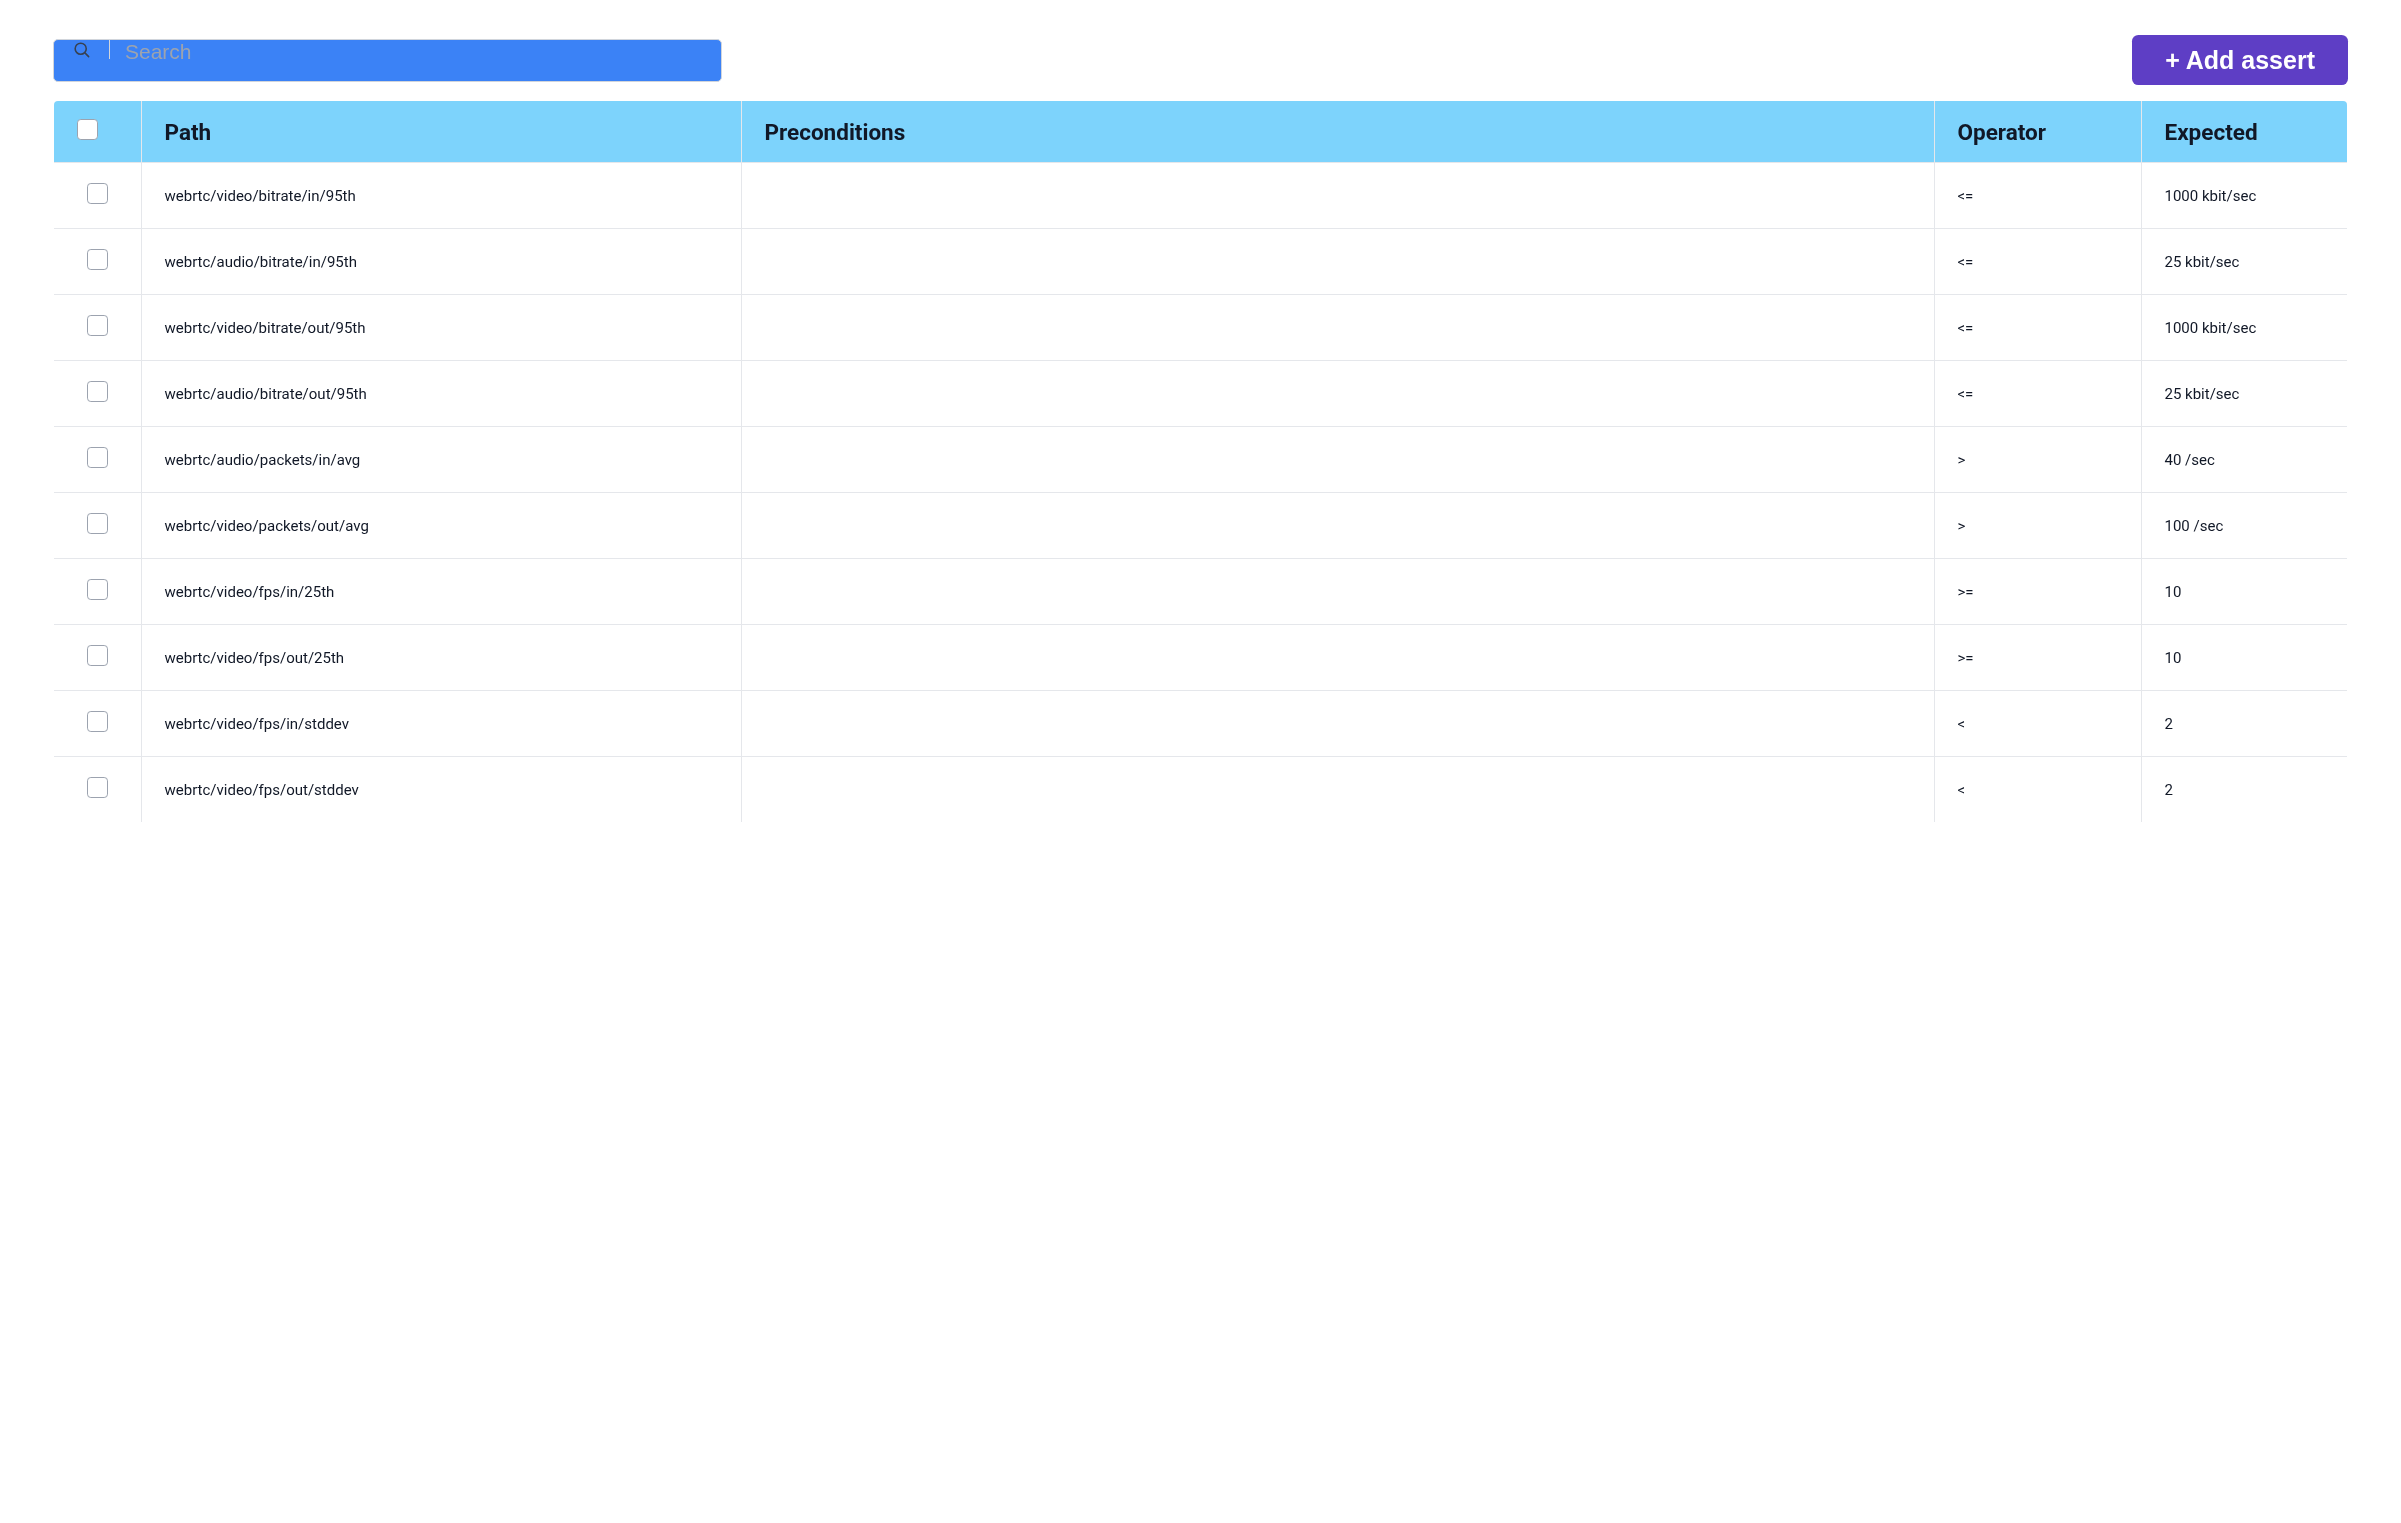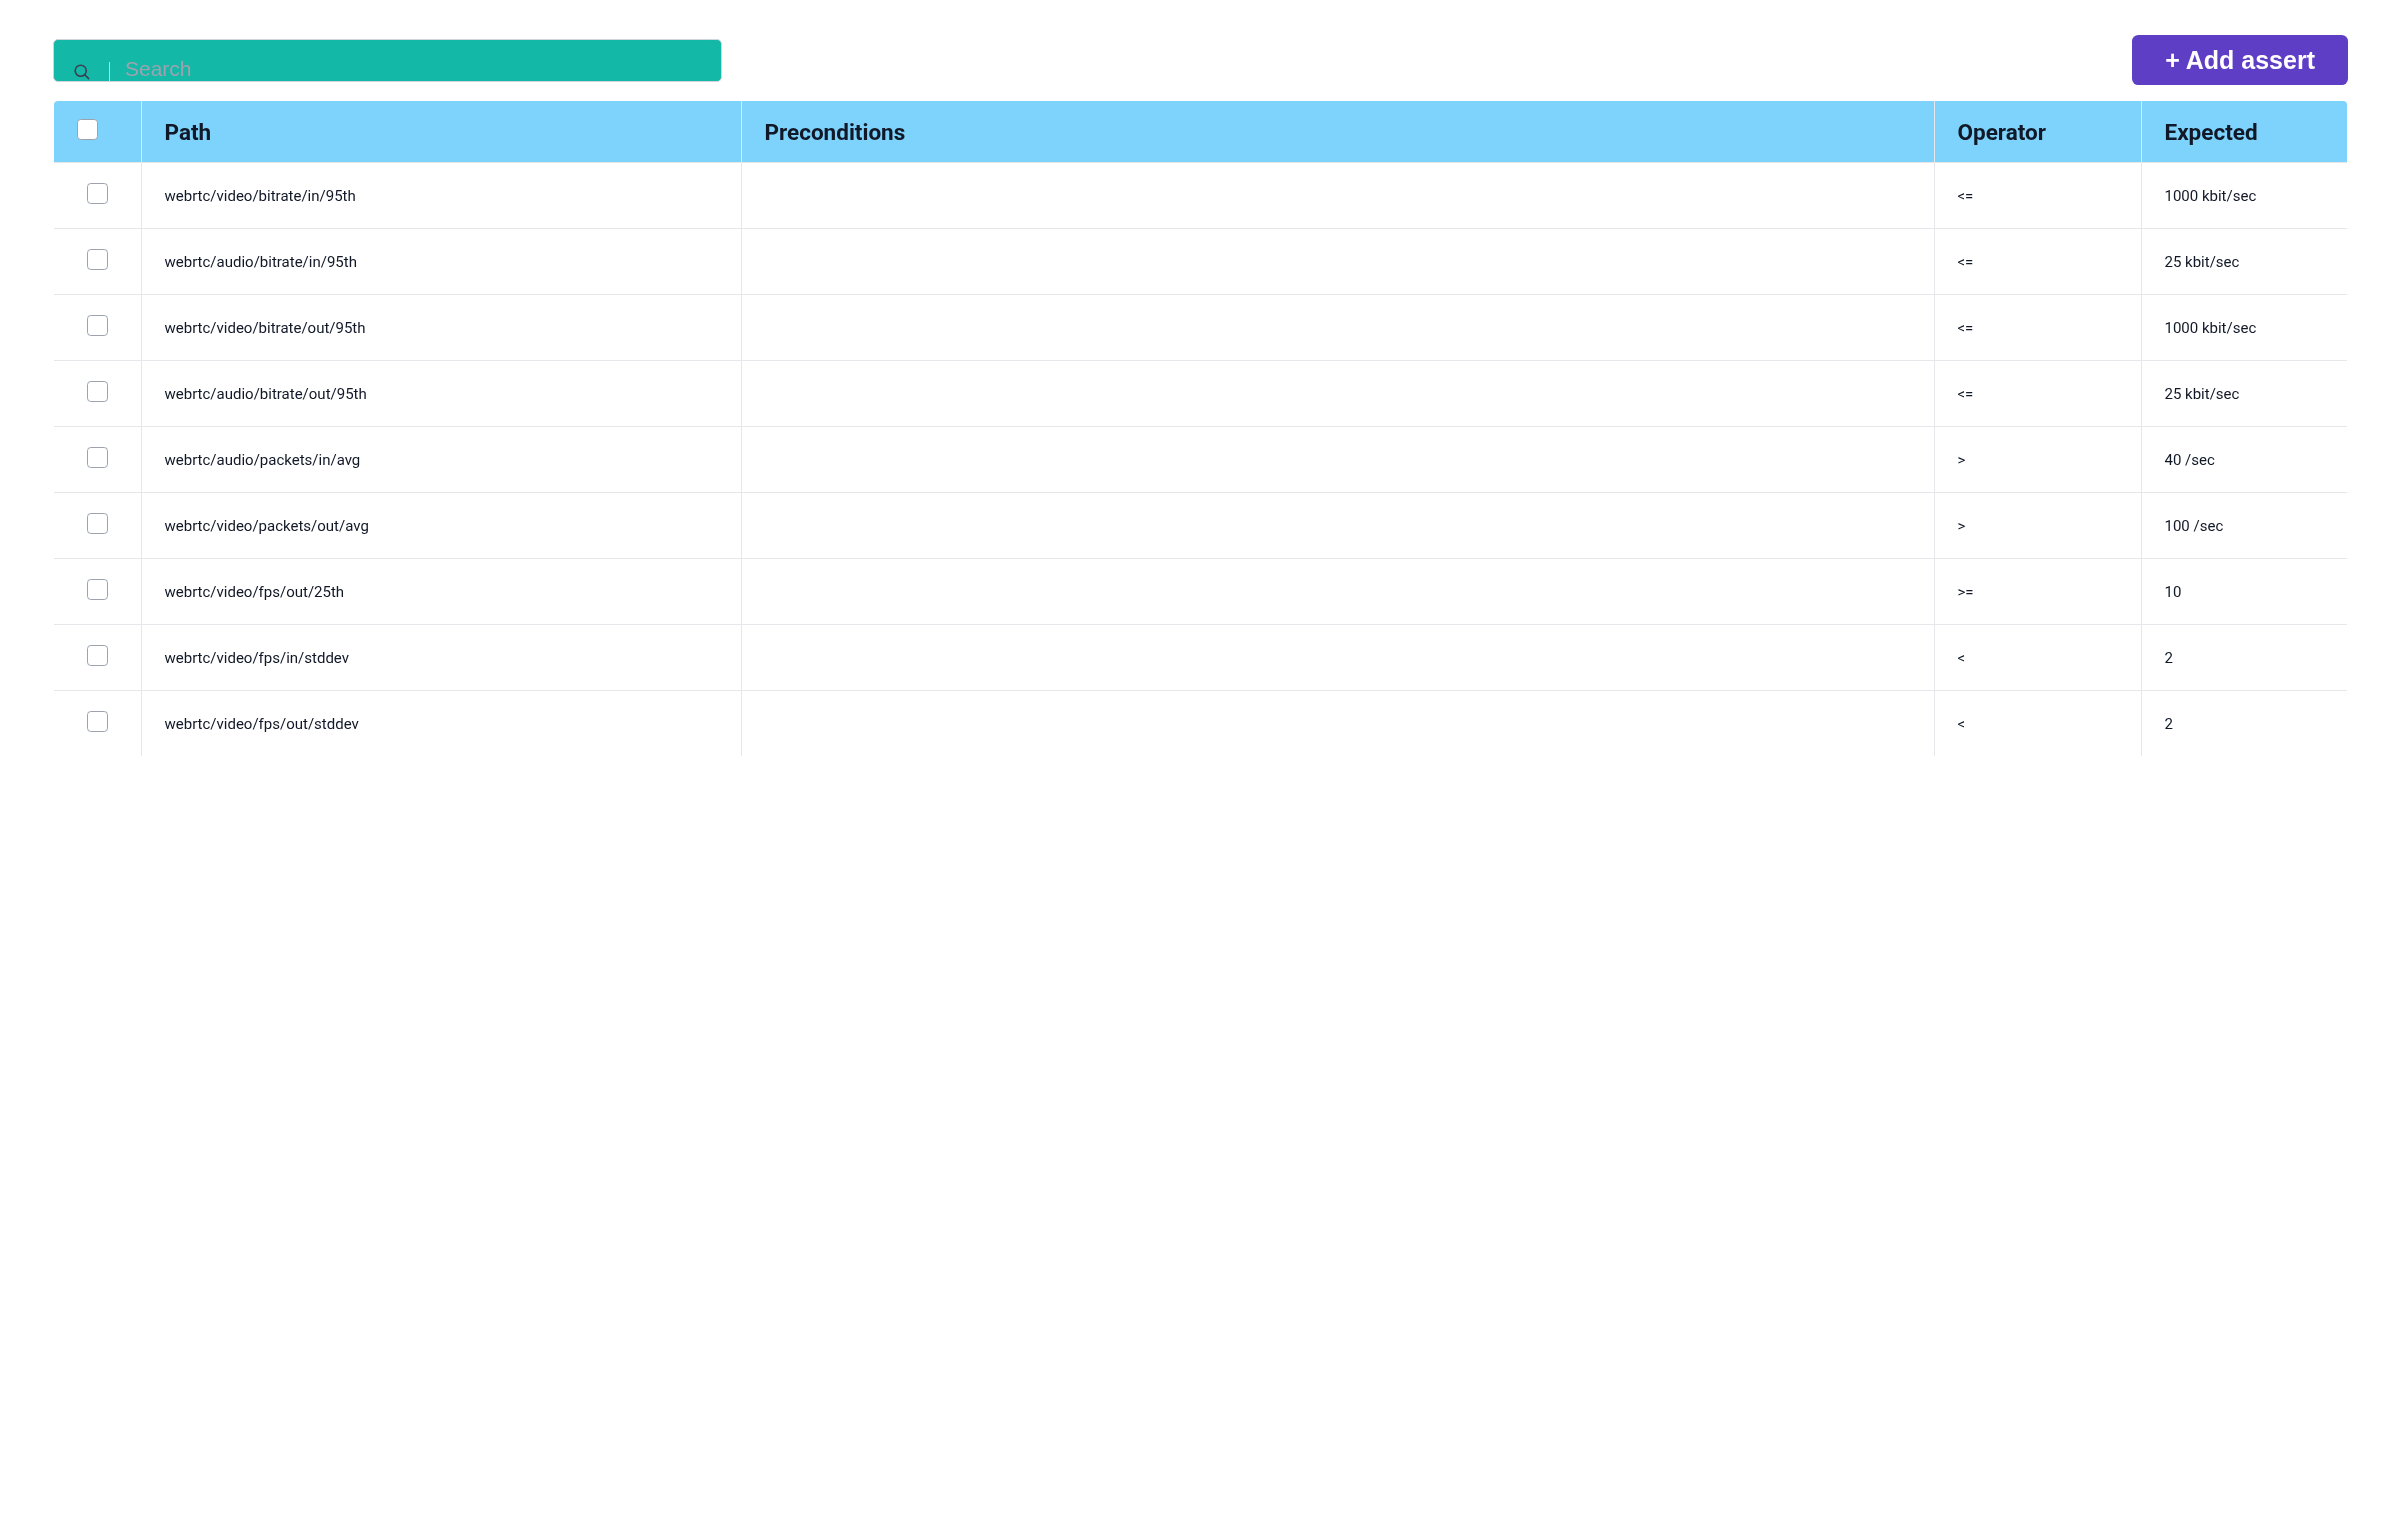--- a/index.html
+++ b/index.html
@@ -14,27 +14,27 @@
     padding: 35px 53px;
   }
   .toolbar {
     display: flex;
     justify-content: space-between;
     align-items: center;
     margin-bottom: 15px;
   }
   .search-wrap {
     display: flex;
-    align-items: flex-end;
+    align-items: flex-start;
     border: 0.6px solid #d1d5db;
     border-radius: 5px;
     overflow: hidden;
     height: 43px;
     width: 669px;
-    background: #14b8a6;
+    background: #3b82f6;
   }
   .search-icon-box {
     width: 56px;
     display: flex;
     align-items: center;
     justify-content: center;
     border-right: 0.6px solid #d1d5db;
   }
   .search-icon-box svg {
     width: 19px;
@@ -172,27 +172,34 @@
         </tr>
         <tr>
           <td class="col-check"><span class="checkbox"></span></td>
           <td class="col-path">webrtc/video/packets/out/avg</td>
           <td class="col-pre"></td>
           <td class="col-op">&gt;</td>
           <td class="col-exp">100 /sec</td>
         </tr>
         <tr>
           <td class="col-check"><span class="checkbox"></span></td>
-          <td class="col-path">webrtc/video/fps/out/25th</td>
+          <td class="col-path">webrtc/video/fps/in/25th</td>
           <td class="col-pre"></td>
           <td class="col-op">&gt;=</td>
           <td class="col-exp">10</td>
         </tr>
         <tr>
           <td class="col-check"><span class="checkbox"></span></td>
+          <td class="col-path">webrtc/video/fps/out/25th</td>
+          <td class="col-pre"></td>
+          <td class="col-op">&gt;=</td>
+          <td class="col-exp">10</td>
+        </tr>
+        <tr>
+          <td class="col-check"><span class="checkbox"></span></td>
           <td class="col-path">webrtc/video/fps/in/stddev</td>
           <td class="col-pre"></td>
           <td class="col-op">&lt;</td>
           <td class="col-exp">2</td>
         </tr>
         <tr>
           <td class="col-check"><span class="checkbox"></span></td>
           <td class="col-path">webrtc/video/fps/out/stddev</td>
           <td class="col-pre"></td>
           <td class="col-op">&lt;</td>

